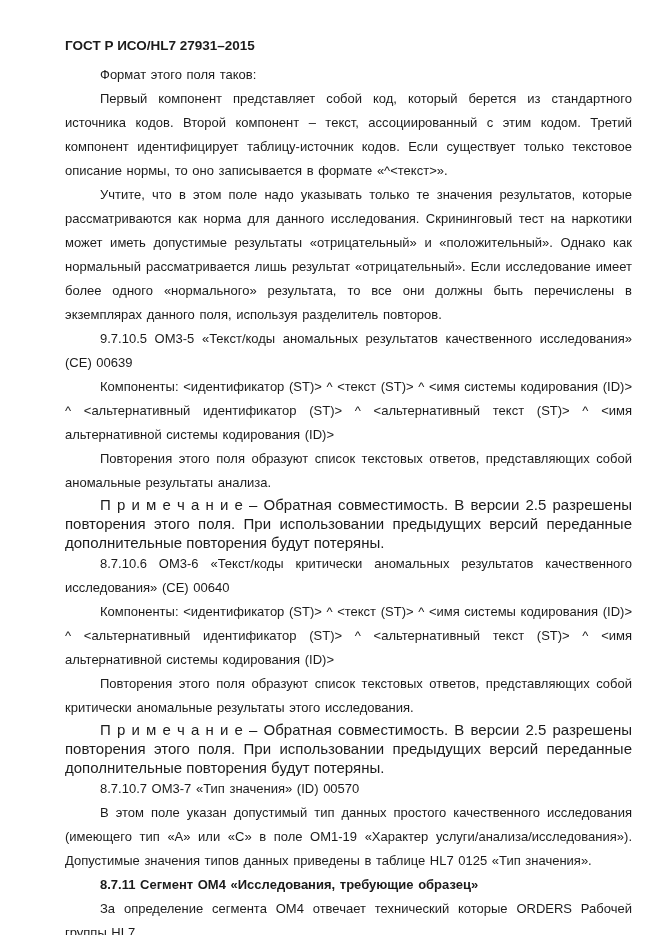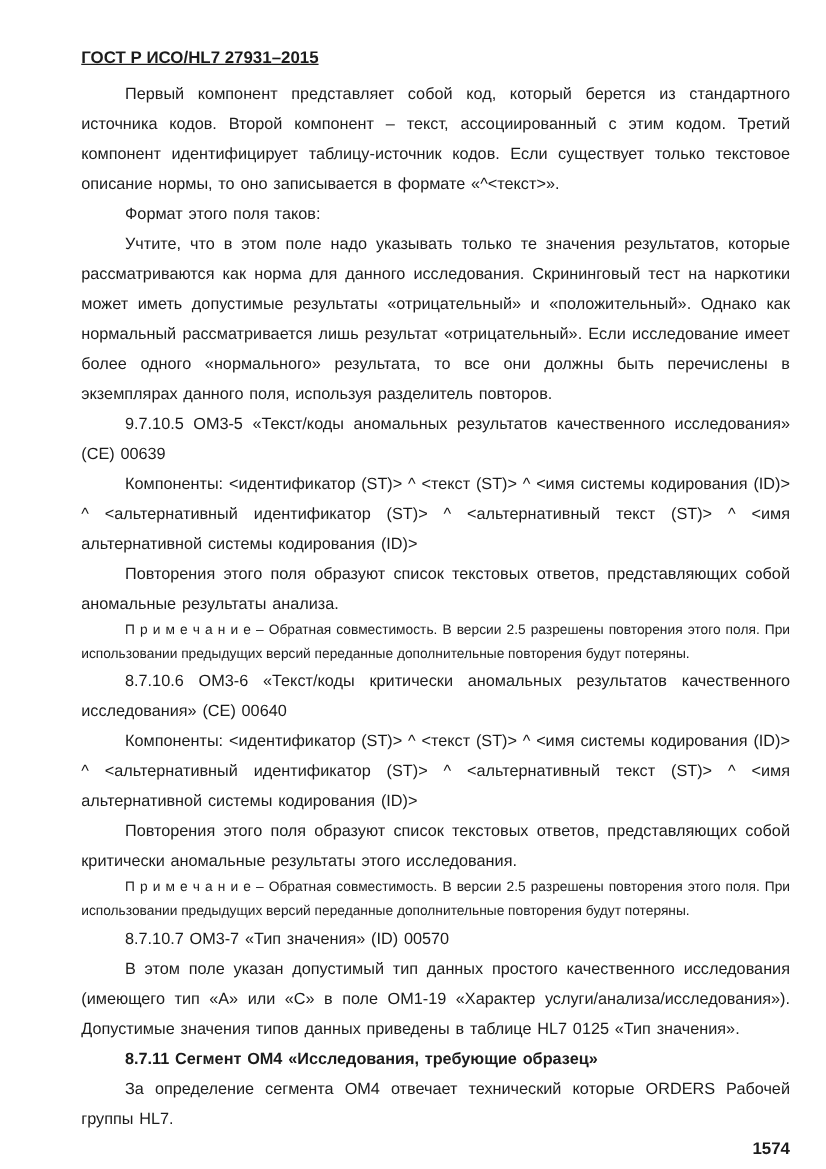--- a/index.html
+++ b/index.html
@@ -19,32 +19,31 @@
     height: 935px;
     padding: 38px 29px 0 65px;
     position: relative;
     overflow: hidden;
   }
   .doc-header {
     font-weight: bold;
     font-size: 13.5px;
     line-height: 16px;
     margin-bottom: 9px;
-    text-decoration: underline;
   }
   .content p {
     margin: 0;
     font-size: 13px;
     line-height: 24px;
     text-align: justify;
     text-indent: 35px;
     word-spacing: 1px;
   }
   .content p.note {
-    font-size: 11px;
+    font-size: 15px;
     line-height: 19px;
     word-spacing: 0;
   }
   .content p.bold {
     font-weight: bold;
   }
   .page-num {
     margin: 0;
     font-weight: bold;
     font-size: 13.5px;
@@ -54,22 +53,22 @@
   }
 </style>
 </head>
 <body>
 
 <div class="page">
 
   <div class="doc-header">ГОСТ Р ИСО/HL7 27931–2015</div>
 
   <div class="content">
+    <p>Формат этого поля таков:</p>
     <p>Первый компонент представляет собой код, который берется из стандартного источника кодов. Второй компонент – текст, ассоциированный с этим кодом. Третий компонент идентифицирует таблицу-источник кодов. Если существует только текстовое описание нормы, то оно записывается в формате «^&lt;текст&gt;».</p>
-    <p>Формат этого поля таков:</p>
     <p>Учтите, что в этом поле надо указывать только те значения результатов, которые рассматриваются как норма для данного исследования. Скрининговый тест на наркотики может иметь допустимые результаты «отрицательный» и «положительный». Однако как нормальный рассматривается лишь результат «отрицательный». Если исследование имеет более одного «нормального» результата, то все они должны быть перечислены в экземплярах данного поля, используя разделитель повторов.</p>
     <p>9.7.10.5 OM3-5 «Текст/коды аномальных результатов качественного исследования» (CE) 00639</p>
     <p>Компоненты: &lt;идентификатор (ST)&gt; ^ &lt;текст (ST)&gt; ^ &lt;имя системы кодирования (ID)&gt; ^ &lt;альтернативный идентификатор (ST)&gt; ^ &lt;альтернативный текст (ST)&gt; ^ &lt;имя альтернативной системы кодирования (ID)&gt;</p>
     <p>Повторения этого поля образуют список текстовых ответов, представляющих собой аномальные результаты анализа.</p>
     <p class="note">П р и м е ч а н и е  –  Обратная совместимость. В версии 2.5 разрешены повторения этого поля. При использовании предыдущих версий переданные дополнительные повторения будут потеряны.</p>
     <p>8.7.10.6 OM3-6 «Текст/коды критически аномальных результатов качественного исследования» (CE) 00640</p>
     <p>Компоненты: &lt;идентификатор (ST)&gt; ^ &lt;текст (ST)&gt; ^ &lt;имя системы кодирования (ID)&gt; ^ &lt;альтернативный идентификатор (ST)&gt; ^ &lt;альтернативный текст (ST)&gt; ^ &lt;имя альтернативной системы кодирования (ID)&gt;</p>
     <p>Повторения этого поля образуют список текстовых ответов, представляющих собой критически аномальные результаты этого исследования.</p>
     <p class="note">П р и м е ч а н и е  –  Обратная совместимость. В версии 2.5 разрешены повторения этого поля. При использовании предыдущих версий переданные дополнительные повторения будут потеряны.</p>
     <p>8.7.10.7 OM3-7 «Тип значения» (ID) 00570</p>

